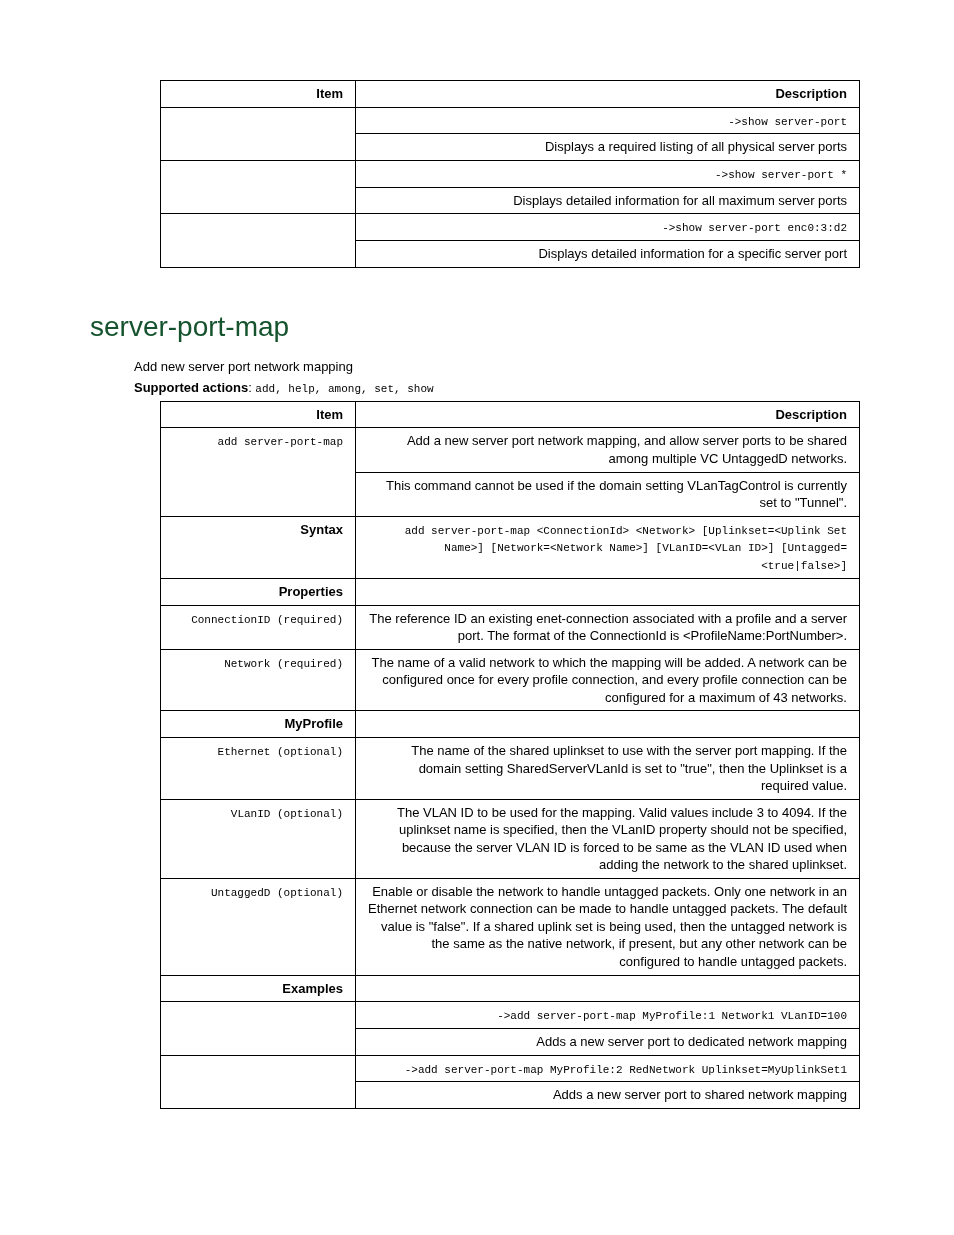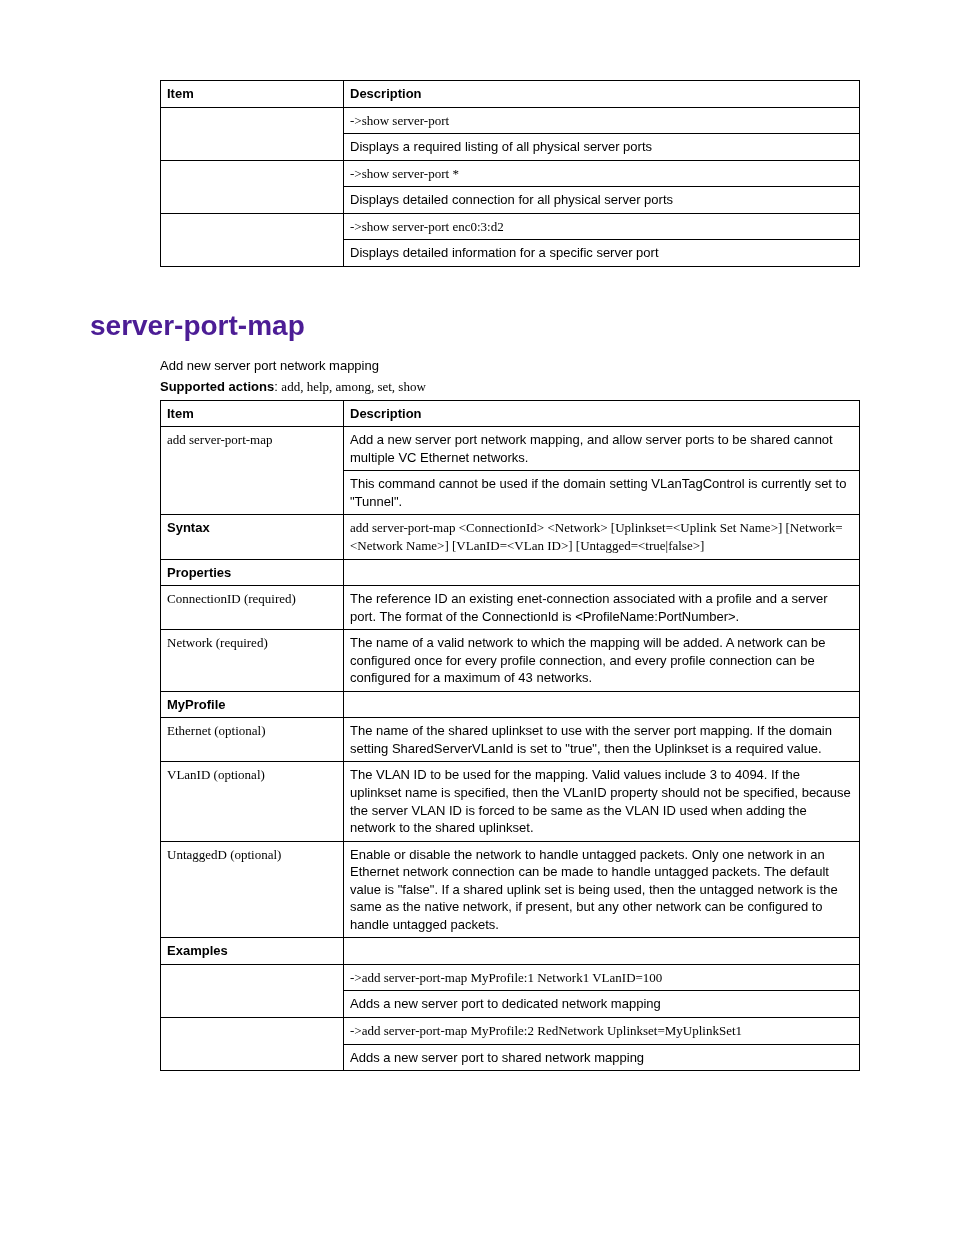--- a/index.html
+++ b/index.html
@@ -13,42 +13,42 @@
     line-height: 1.35;
   }
   table {
     border-collapse: collapse;
     width: 700px;
     margin-left: 70px;
     margin-bottom: 8px;
   }
   th, td {
     border: 1px solid #000;
-    padding: 4px 6px;
-    text-align: left;
+    padding: 4px 12px;
+    text-align: right;
     vertical-align: top;
     font-size: 13px;
   }
   th {
     font-weight: bold;
   }
   .col-item { width: 170px; }
   .mono {
-    font-family: Liberation Serif, serif;
-    font-size: 13px;
+    font-family: Liberation Mono, monospace;
+    font-size: 11px;
   }
   h1.section {
     font-family: Arial, Helvetica, sans-serif;
-    font-weight: bold;
-    color: #4c1d95;
+    font-weight: normal;
+    color: #14532d;
     font-size: 28px;
     margin: 40px 0 12px 0;
   }
   p.intro {
-    margin: 4px 0 4px 70px;
+    margin: 4px 0 4px 44px;
     font-size: 13px;
   }
   .bold { font-weight: bold; }
 </style>
 </head>
 <body>
 
 <table>
   <tbody>
       <tr>
@@ -60,21 +60,21 @@
     <td><span class="mono">-&gt;show server-port</span></td>
   </tr>
   <tr>
     <td>Displays a required listing of all physical server ports</td>
   </tr>
   <tr>
     <td rowspan="2"></td>
     <td><span class="mono">-&gt;show server-port *</span></td>
   </tr>
   <tr>
-    <td>Displays detailed connection for all physical server ports</td>
+    <td>Displays detailed information for all maximum server ports</td>
   </tr>
   <tr>
     <td rowspan="2"></td>
     <td><span class="mono">-&gt;show server-port enc0:3:d2</span></td>
   </tr>
   <tr>
     <td>Displays detailed information for a specific server port</td>
   </tr>
 </tbody>
   </table>
@@ -87,21 +87,21 @@
 </p>
 
 <table>
   <tbody>
       <tr>
     <th class="col-item">Item</th>
     <th>Description</th>
   </tr>
   <tr>
     <td rowspan="2"><span class="mono">add server-port-map</span></td>
-    <td>Add a new server port network mapping, and allow server ports to be shared cannot multiple VC Ethernet networks.</td>
+    <td>Add a new server port network mapping, and allow server ports to be shared among multiple VC UntaggedD networks.</td>
   </tr>
   <tr>
     <td>This command cannot be used if the domain setting VLanTagControl is currently set to "Tunnel".</td>
   </tr>
   <tr>
     <td class="bold">Syntax</td>
     <td><span class="mono">add server-port-map &lt;ConnectionId&gt; &lt;Network&gt; [Uplinkset=&lt;Uplink Set Name&gt;] [Network=&lt;Network Name&gt;] [VLanID=&lt;VLan ID&gt;] [Untagged=&lt;true|false&gt;]</span></td>
   </tr>
   <tr>
     <td class="bold">Properties</td>

